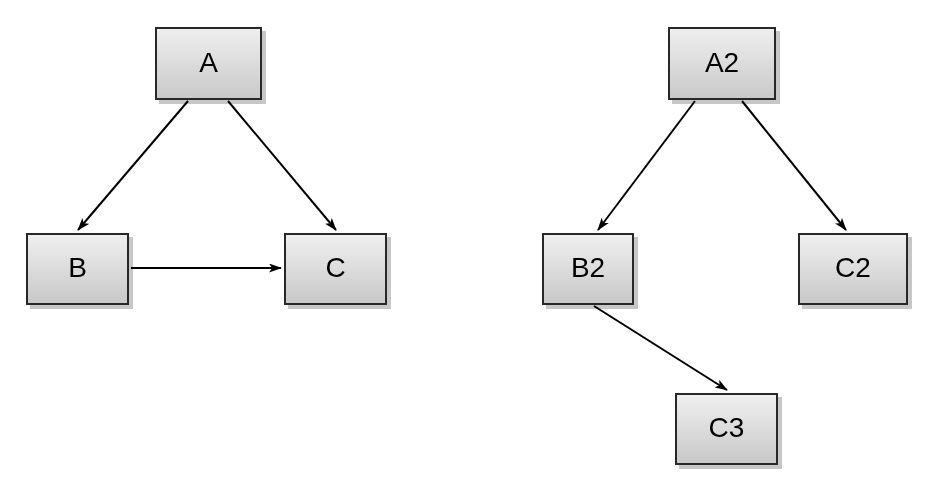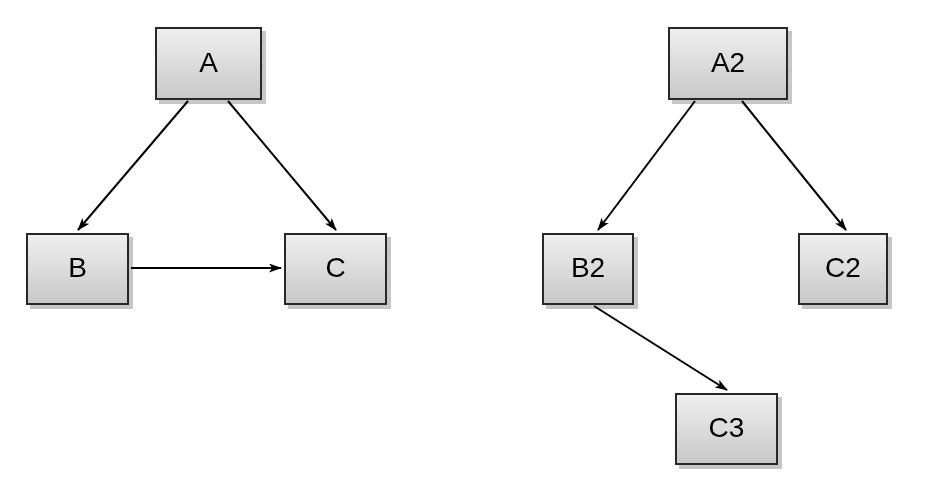--- a/index.html
+++ b/index.html
@@ -73,27 +73,27 @@
   <div id="nodes-group">
       <div class="node" style="left: 155px; top: 27px; width: 107px; height: 73px;">
         <span class="node-label">A</span>
       </div>
       <div class="node" style="left: 26px; top: 233px; width: 103px; height: 72px;">
         <span class="node-label">B</span>
       </div>
       <div class="node" style="left: 284px; top: 233px; width: 103px; height: 72px;">
         <span class="node-label">C</span>
       </div>
-      <div class="node" style="left: 668px; top: 27px; width: 120px; height: 73px;">
+      <div class="node" style="left: 668px; top: 27px; width: 108px; height: 73px;">
         <span class="node-label">A2</span>
       </div>
       <div class="node" style="left: 542px; top: 233px; width: 92px; height: 72px;">
         <span class="node-label">B2</span>
       </div>
-      <div class="node" style="left: 798px; top: 233px; width: 90px; height: 72px;">
+      <div class="node" style="left: 798px; top: 233px; width: 110px; height: 72px;">
         <span class="node-label">C2</span>
       </div>
       <div class="node" style="left: 675px; top: 393px; width: 103px; height: 72px; text-align: right;">
         <span class="node-label">C3</span>
       </div>
     </div>
 
 </div>
 
 </body></html>

